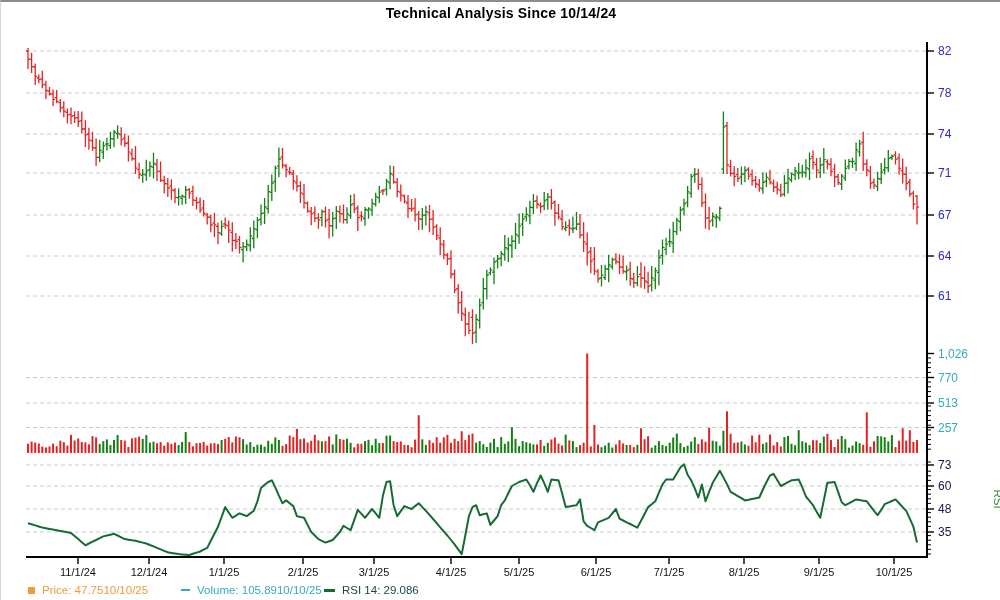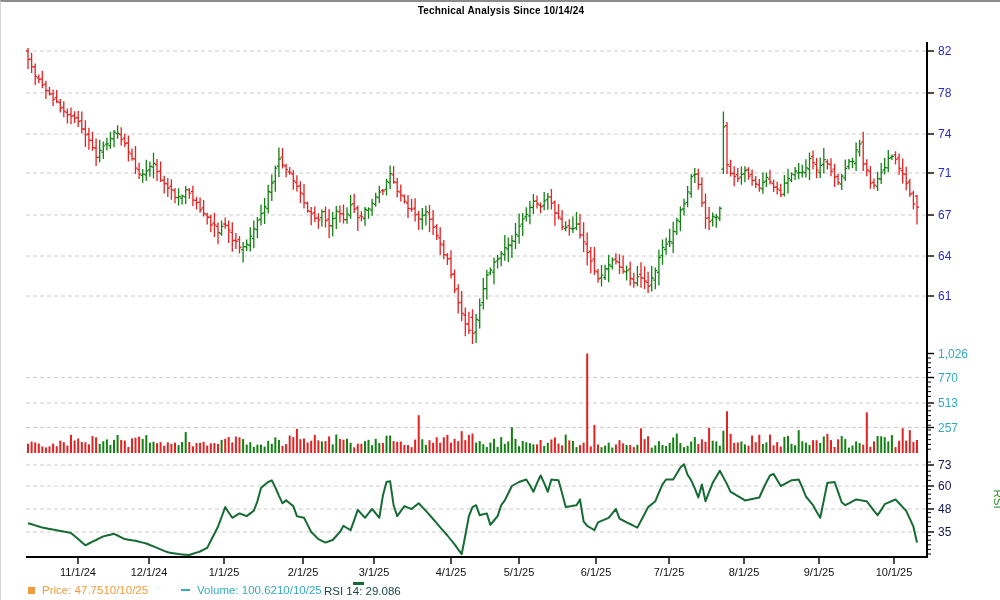--- a/index.html
+++ b/index.html
@@ -1,27 +1,27 @@
 <!DOCTYPE html>
 <html><head>
 <meta charset="utf-8">
 <style>
   html,body{margin:0;padding:0;background:#fff;}
   .fig{position:relative;width:1000px;height:600px;background:#fff;overflow:hidden;
        border-top:2px solid #8c8c8c;border-bottom:2px solid #8c8c8c;
        border-left:1px solid #d5d5d5;border-right:1px solid #c5c5c5;
        font-family:"Liberation Sans", sans-serif;}
   .title{position:absolute;top:3px;left:0;width:100%;text-align:center;
-         font-size:10px;font-weight:bold;color:#000;letter-spacing:.2px;}
+         font-size:14px;font-weight:bold;color:#000;letter-spacing:.2px;}
   svg{position:absolute;top:0;left:0;}
   .legend-item{position:absolute;top:580px;height:16px;font-size:11.5px;
                display:flex;align-items:center;white-space:pre;}
   .leg-price{left:27px;color:#ef9b3e;}
   .leg-volume{left:180px;color:#35aabf;}
-  .leg-rsi{left:323px;color:#1a4848;flex-direction:column;}
+  .leg-rsi{left:323px;color:#1a4848;}
   .swatch-square{display:inline-block;width:7px;height:7px;background:#ef9b3e;margin-right:7px;}
   .swatch-dash{display:inline-block;width:9px;height:2px;background:#35aabf;margin-right:7px;}
   .swatch-thickdash{display:inline-block;width:11px;height:3px;background:#166b34;margin-right:7px;}
   .leg-date{}
 </style>
 </head>
 <body>
 
 <div class="fig">
   <div class="title">Technical Analysis Since 10/14/24</div>
@@ -638,16 +638,16 @@
         <text x="743" y="574" fill="#111111" font-size="11" text-anchor="middle">8/1/25</text>
         <line x1="818" y1="555" x2="818" y2="562" stroke="#000000" stroke-width="1.4"></line>
         <text x="818" y="574" fill="#111111" font-size="11" text-anchor="middle">9/1/25</text>
         <line x1="893" y1="555" x2="893" y2="562" stroke="#000000" stroke-width="1.4"></line>
         <text x="893" y="574" fill="#111111" font-size="11" text-anchor="middle">10/1/25</text>
       </g>
     </svg>
 
   <div class="legend-item leg-price"><span class="swatch-square"></span><span>Price: 47.75</span><span class="leg-date">10/10/25</span></div>
 
-  <div class="legend-item leg-volume"><span class="swatch-dash"></span><span>Volume: 100.62</span><span class="leg-date">10/10/25</span></div>
+  <div class="legend-item leg-volume"><span class="swatch-dash"></span><span>Volume: 105.89</span><span class="leg-date">10/10/25</span></div>
 
   <div class="legend-item leg-rsi"><span class="swatch-thickdash"></span><span>RSI 14: 29.086</span></div>
 </div>
 
 </body></html>

